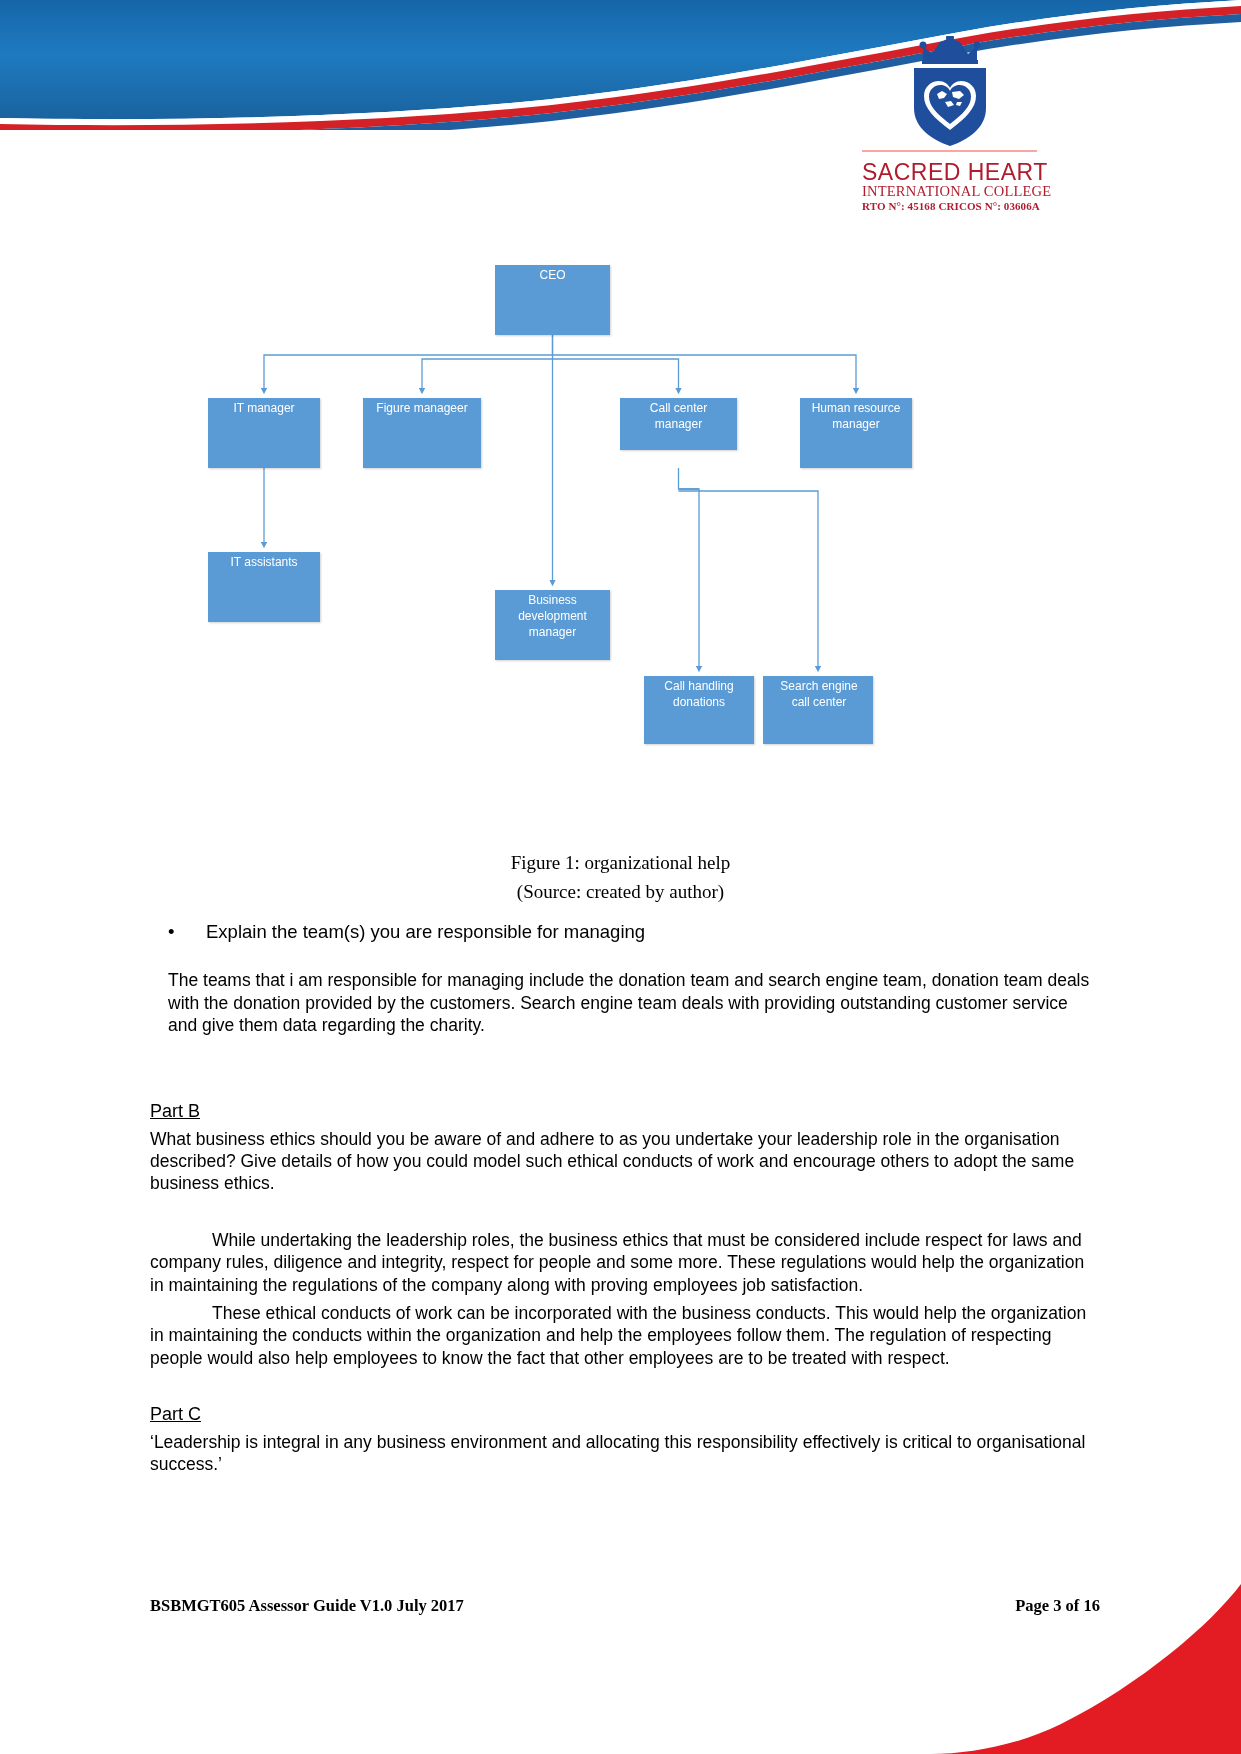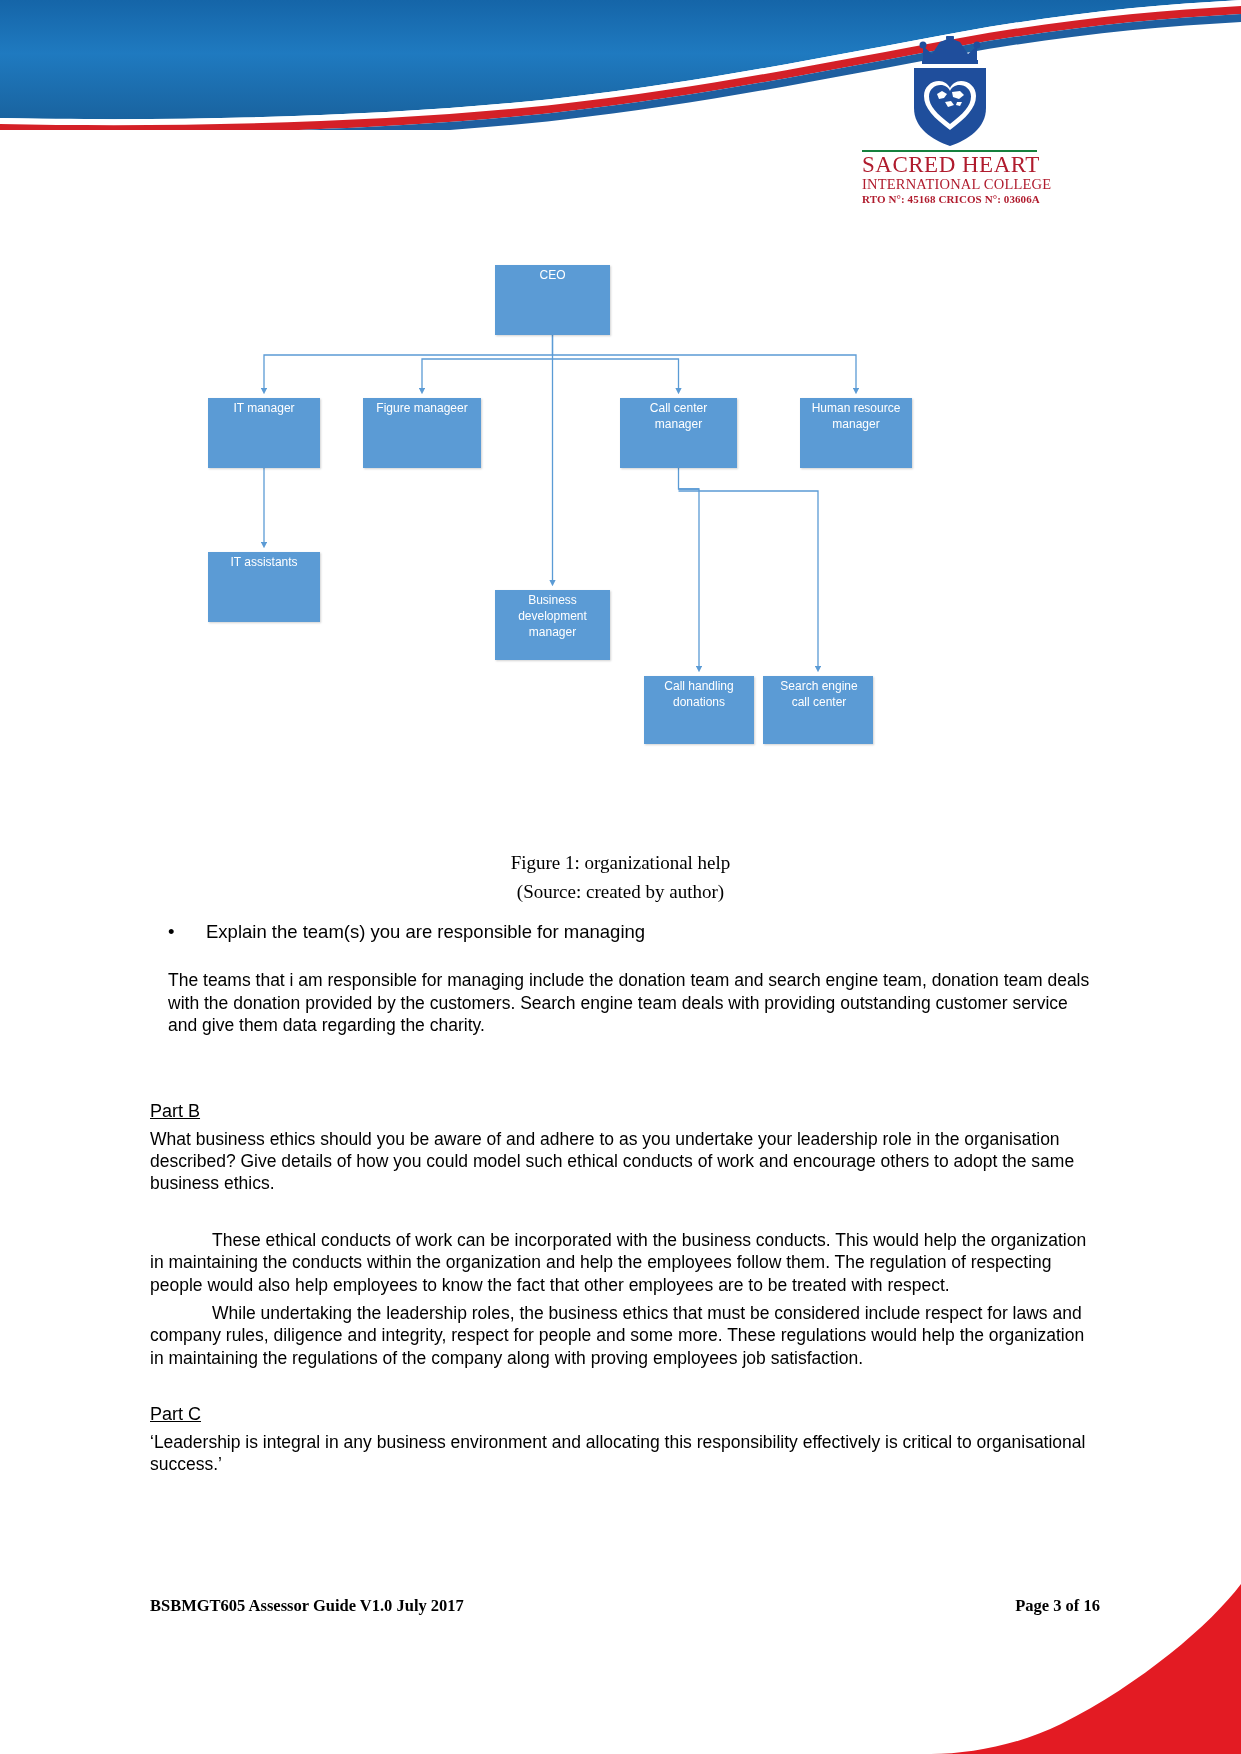--- a/index.html
+++ b/index.html
@@ -29,28 +29,28 @@
   
   #logo-block {
     position: absolute;
     top: 36px;
     left: 862px;
     width: 175px;
     text-align: center;
   }
   #logo-shield { width: 100%; display: flex; justify-content: center; }
   .logo-word-1 {
-    font-family: Liberation Serif, serif;
+    font-family: Liberation Sans, sans-serif;
     color: #b01c2e;
     font-size: 23px;
     letter-spacing: 0.5px;
     font-weight: normal;
     line-height: 1.05;
-    border-top: 2px solid #15803d;
-    padding-top: 1px;
+    border-top: 2px solid #fca5a5;
+    padding-top: 8px;
     margin-top: 2px;
     white-space: nowrap;
   }
   .logo-word-2 {
     font-family: "Liberation Serif", serif;
     color: #b01c2e;
     font-size: 14.5px;
     letter-spacing: 0.2px;
     line-height: 1.1;
     white-space: nowrap;
@@ -256,21 +256,21 @@
   </svg>
 <div class="org-box" style="left: 345px; top: 10px; width: 115px; height: 70px; background: rgb(91, 155, 213);">
       <span>CEO</span>
     </div>
     <div class="org-box" style="left: 58px; top: 143px; width: 112px; height: 70px; background: rgb(91, 155, 213);">
       <span>IT manager</span>
     </div>
     <div class="org-box" style="left: 213px; top: 143px; width: 118px; height: 70px; background: rgb(91, 155, 213);">
       <span>Figure manageer</span>
     </div>
-    <div class="org-box" style="left: 470px; top: 143px; width: 117px; height: 70px; background: rgb(91, 155, 213);">
+    <div class="org-box" style="left: 470px; top: 143px; width: 117px; height: 52px; background: rgb(91, 155, 213);">
       <span>Call center manager</span>
     </div>
     <div class="org-box" style="left: 650px; top: 143px; width: 112px; height: 70px; background: rgb(91, 155, 213);">
       <span>Human resource manager</span>
     </div>
     <div class="org-box" style="left: 58px; top: 297px; width: 112px; height: 70px; background: rgb(91, 155, 213);">
       <span>IT assistants</span>
     </div>
     <div class="org-box" style="left: 345px; top: 335px; width: 115px; height: 70px; background: rgb(91, 155, 213);">
       <span>Business development manager</span>
@@ -299,22 +299,22 @@
 
   <p class="para indent-block">The teams that i am responsible for managing include the donation team and search engine team, donation team deals with the donation provided by the customers. Search engine team deals with providing outstanding customer service and give them data regarding the charity.</p>
 
   <div class="gap-lg"></div>
 
   <div class="section-head">Part B</div>
   <p class="para">What business ethics should you be aware of and adhere to as you undertake your leadership role in the organisation described? Give details of how you could model such ethical conducts of work and encourage others to adopt the same business ethics.</p>
 
   <div class="gap-md"></div>
 
+  <p class="para first-indent">While undertaking the leadership roles, the business ethics that must be considered include respect for laws and company rules, diligence and integrity, respect for people and some more. These regulations would help the organization in maintaining the regulations of the company along with proving employees job satisfaction.</p>
   <p class="para first-indent">These ethical conducts of work can be incorporated with the business conducts. This would help the organization in maintaining the conducts within the organization and help the employees follow them. The regulation of respecting people would also help employees to know the fact that other employees are to be treated with respect.</p>
-  <p class="para first-indent">While undertaking the leadership roles, the business ethics that must be considered include respect for laws and company rules, diligence and integrity, respect for people and some more. These regulations would help the organization in maintaining the regulations of the company along with proving employees job satisfaction.</p>
 
   <div class="gap-md"></div>
 
   <div class="section-head">Part C </div>
   <p class="para">‘Leadership is integral in any business environment and allocating this responsibility effectively is critical to organisational success.’</p>
 </div>
 
 <div id="footer">
   <span>BSBMGT605 Assessor Guide V1.0 July 2017</span>
   <span>Page 3 of 16</span>

